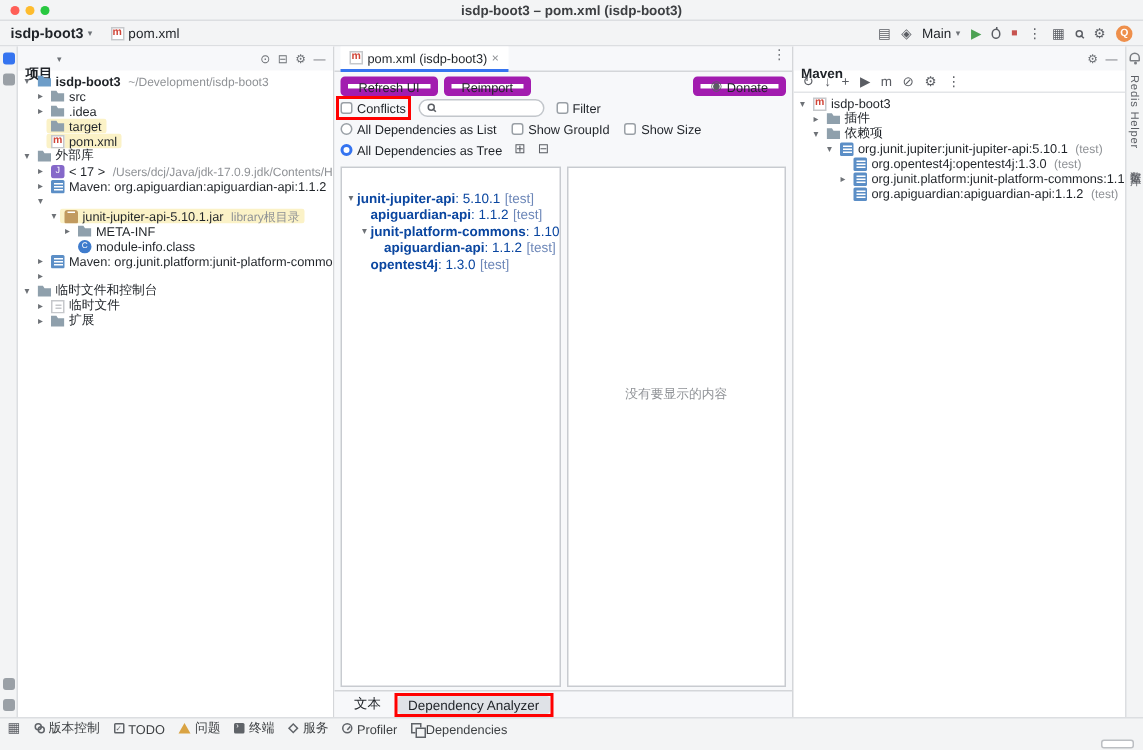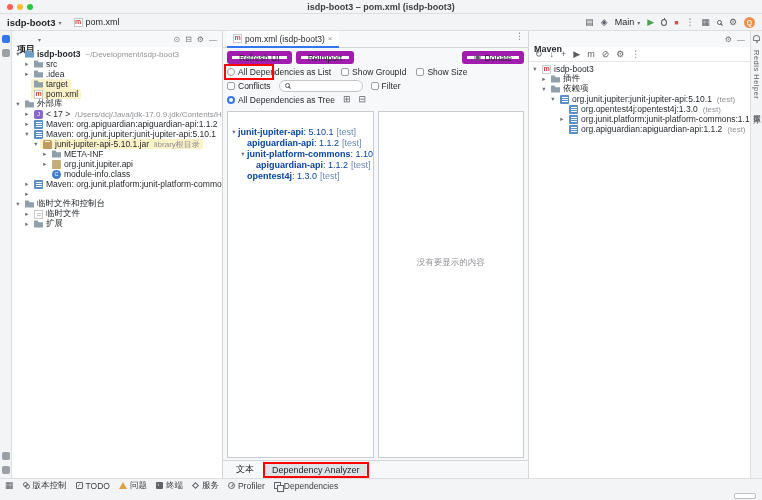--- a/index.html
+++ b/index.html
@@ -243,45 +243,34 @@
         </div>
         <div class="trow" style="padding-left: 11px;">
           <span class="chev">▸</span>
           <span class="rowin">
             <span class="icn icn-lib"></span>
             <span class="lbl">Maven: org.apiguardian:apiguardian-api:1.1.2</span>
           </span>
         </div>
         <div class="trow" style="padding-left: 11px;">
           <span class="chev">▾</span>
-          <span class="rowin">
-            <span class="icn icn-lib"></span>
-            <span class="lbl">Maven: org.junit.jupiter:junit-jupiter-api:5.10.1</span>
-          </span>
         </div>
         <div class="trow" style="padding-left: 20px;">
           <span class="chev">▾</span>
           <span class="rowin hl">
             <span class="icn icn-jar"></span>
             <span class="lbl">junit-jupiter-api-5.10.1.jar</span>
             <span class="sec">library根目录</span>
           </span>
         </div>
         <div class="trow" style="padding-left: 29px;">
           <span class="chev">▸</span>
           <span class="rowin">
             <span class="icn icn-fold f-gray"></span>
             <span class="lbl">META-INF</span>
-          </span>
-        </div>
-        <div class="trow" style="padding-left: 29px;">
-          <span class="chev">▸</span>
-          <span class="rowin">
-            <span class="icn icn-package"></span>
-            <span class="lbl">org.junit.jupiter.api</span>
           </span>
         </div>
         <div class="trow" style="padding-left: 29px;">
           <span class="chev"></span>
           <span class="rowin">
             <span class="icn icn-class"></span>
             <span class="lbl">module-info.class</span>
           </span>
         </div>
         <div class="trow" style="padding-left: 11px;">
@@ -334,46 +323,46 @@
             <span>Refresh UI</span>
           </button>
         <button class="btn">
             <span>Reimport</span>
           </button>
         <button class="btn donate">
           <span class="gi">◉</span>
           <span>Donate</span>
         </button>
       </div>
+      <div class="arow">
+        <span class="ctl">
+          <span class="cb"></span>
+          <span>Conflicts</span>
+        </span>
+        <span class="search">
+          <span class="mag"></span>
+          <input style="">
+        </span>
+        <span class="ctl">
+          <span class="cb"></span>
+          <span>Filter</span>
+        </span>
+      </div>
       <div class="arow r3">
         <span class="ctl">
           <span class="radio"></span>
           <span>All Dependencies as List</span>
         </span>
         <span class="ctl">
           <span class="cb"></span>
           <span>Show GroupId</span>
         </span>
         <span class="ctl">
           <span class="cb"></span>
           <span>Show Size</span>
-        </span>
-      </div>
-      <div class="arow">
-        <span class="ctl">
-          <span class="cb"></span>
-          <span>Conflicts</span>
-        </span>
-        <span class="search">
-          <span class="mag"></span>
-          <input style="">
-        </span>
-        <span class="ctl">
-          <span class="cb"></span>
-          <span>Filter</span>
         </span>
       </div>
       <div class="arow">
         <span class="ctl">
           <span class="radio sel"></span>
           <span>All Dependencies as Tree</span>
         </span>
         <span class="gi">⊞</span>
         <span class="gi">⊟</span>
       </div>

